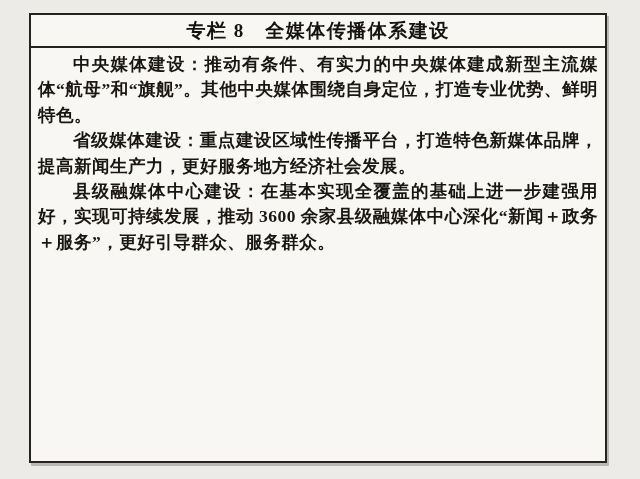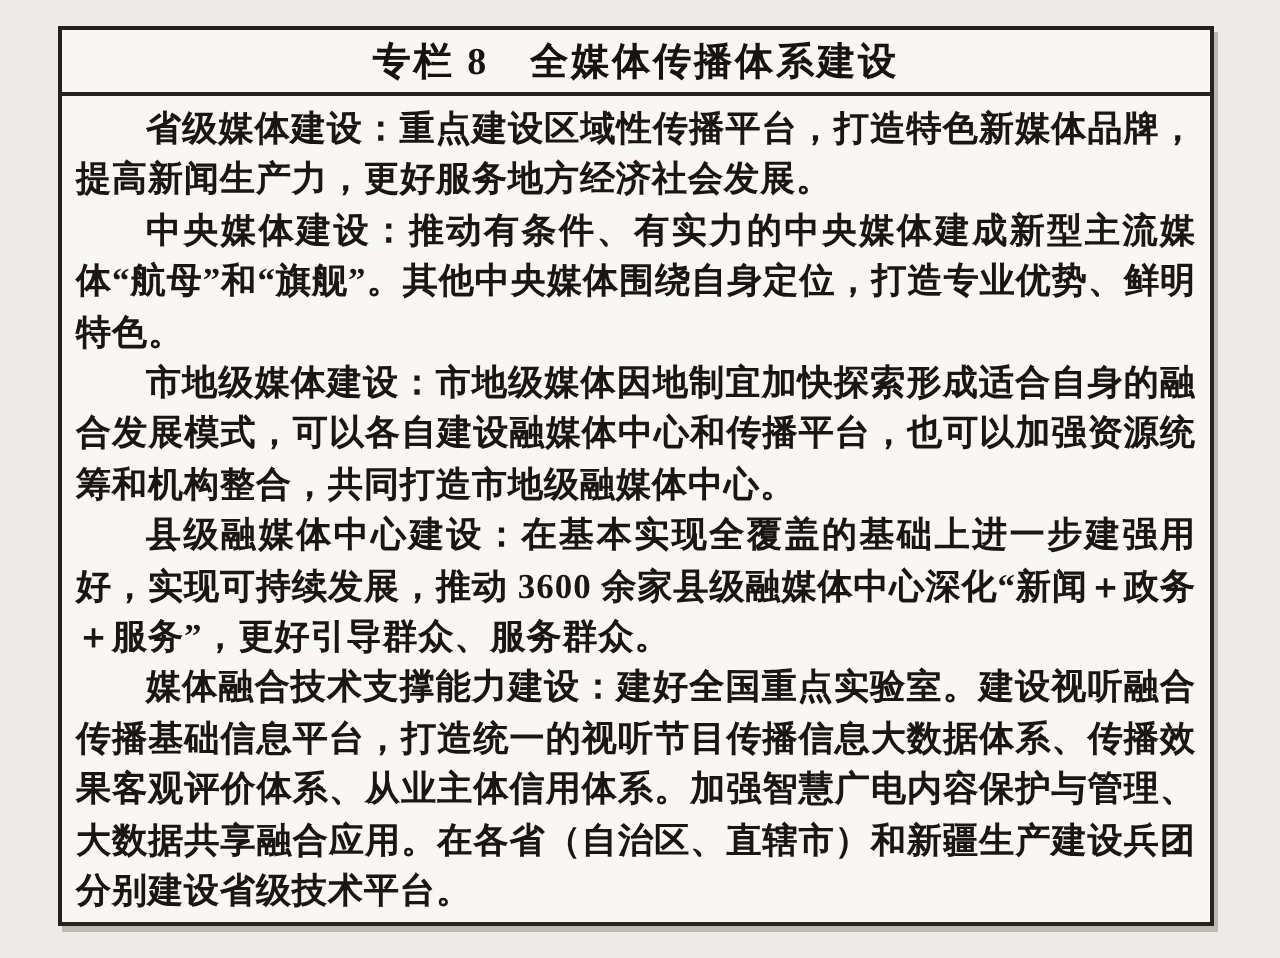--- a/index.html
+++ b/index.html
@@ -58,20 +58,18 @@
     word-break: break-all;
   }
 </style>
 </head>
 <body>
 
 <div class="page">
   <div class="panel">
     <div class="panel-title">专栏 8　全媒体传播体系建设</div>
     <div class="panel-body">
+      <p>中央媒体建设：推动有条件、有实力的中央媒体建成新型主流媒体“航母”和“旗舰”。其他中央媒体围绕自身定位，打造专业优势、鲜明特色。</p>
       <p>省级媒体建设：重点建设区域性传播平台，打造特色新媒体品牌，提高新闻生产力，更好服务地方经济社会发展。</p>
-      <p>中央媒体建设：推动有条件、有实力的中央媒体建成新型主流媒体“航母”和“旗舰”。其他中央媒体围绕自身定位，打造专业优势、鲜明特色。</p>
-      <p>市地级媒体建设：市地级媒体因地制宜加快探索形成适合自身的融合发展模式，可以各自建设融媒体中心和传播平台，也可以加强资源统筹和机构整合，共同打造市地级融媒体中心。</p>
       <p>县级融媒体中心建设：在基本实现全覆盖的基础上进一步建强用好，实现可持续发展，推动 3600 余家县级融媒体中心深化“新闻＋政务＋服务”，更好引导群众、服务群众。</p>
-      <p>媒体融合技术支撑能力建设：建好全国重点实验室。建设视听融合传播基础信息平台，打造统一的视听节目传播信息大数据体系、传播效果客观评价体系、从业主体信用体系。加强智慧广电内容保护与管理、大数据共享融合应用。在各省（自治区、直辖市）和新疆生产建设兵团分别建设省级技术平台。</p>
     </div>
   </div>
 </div>
 
 </body></html>

